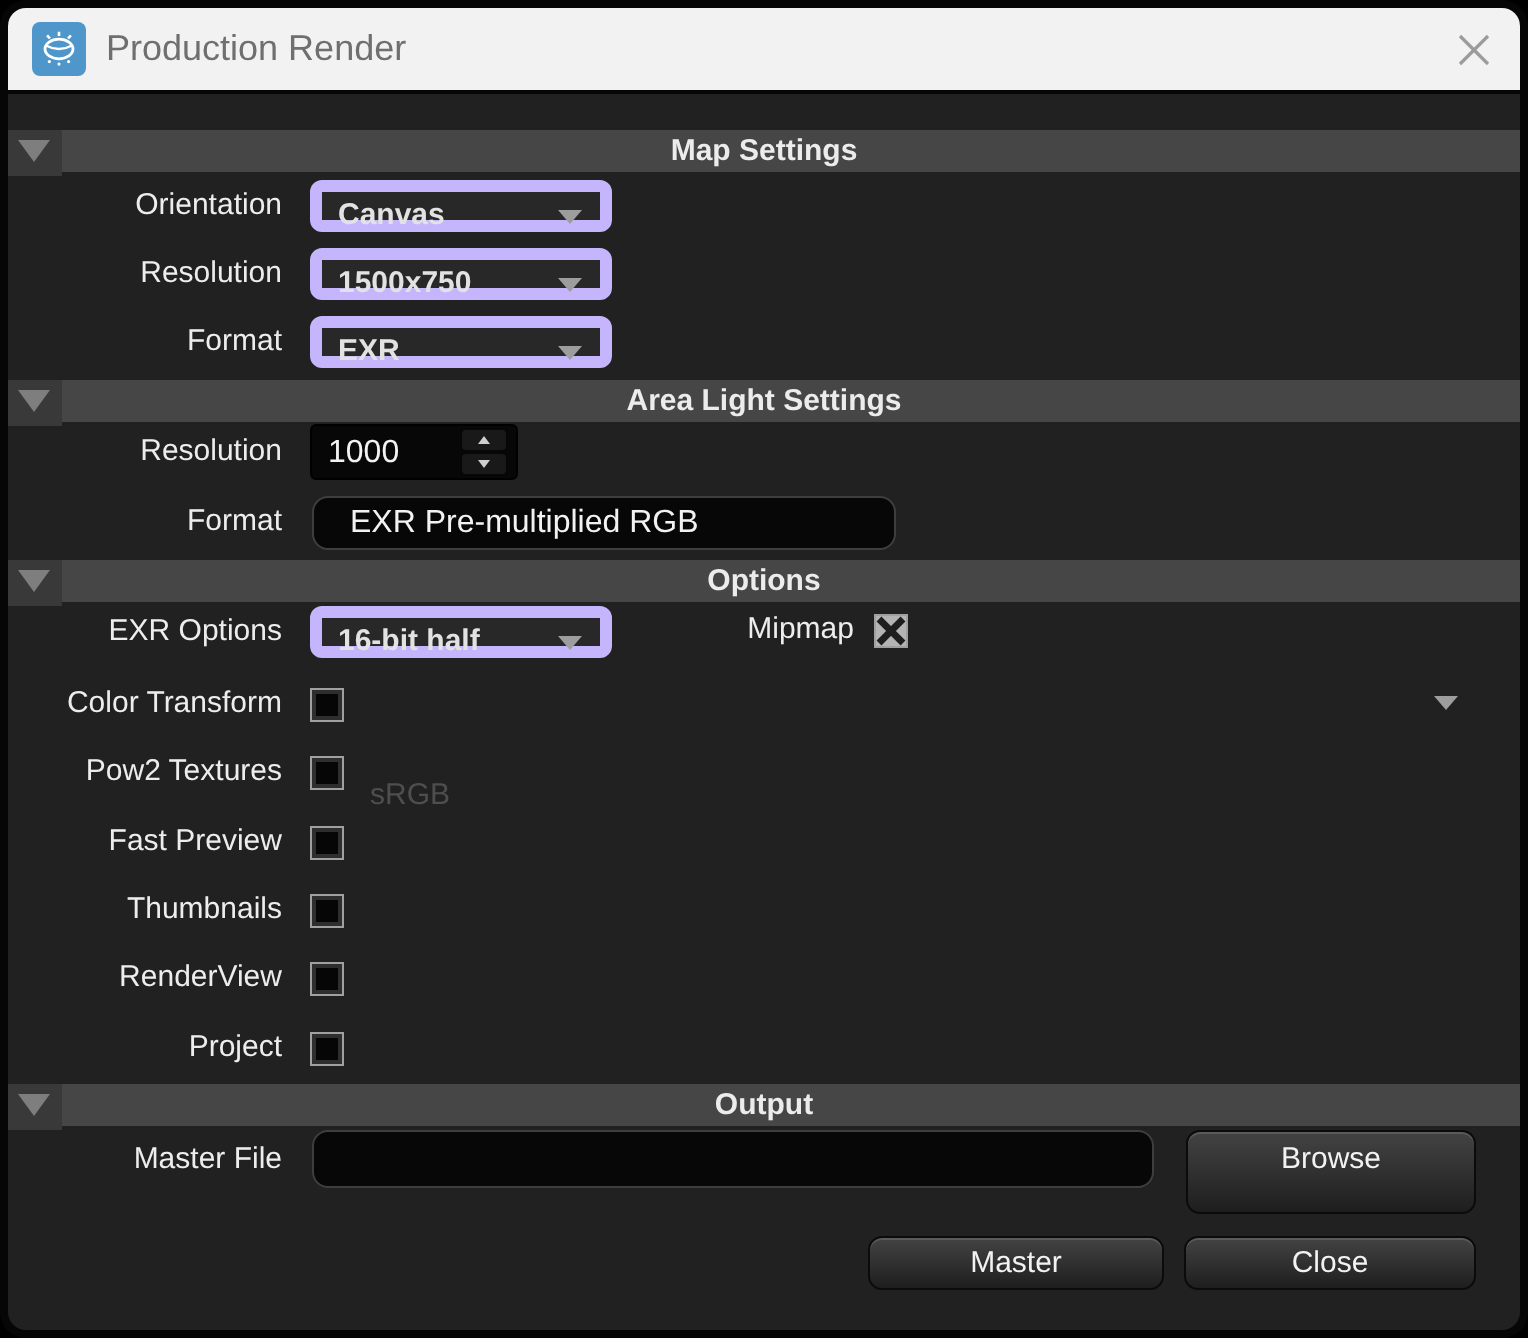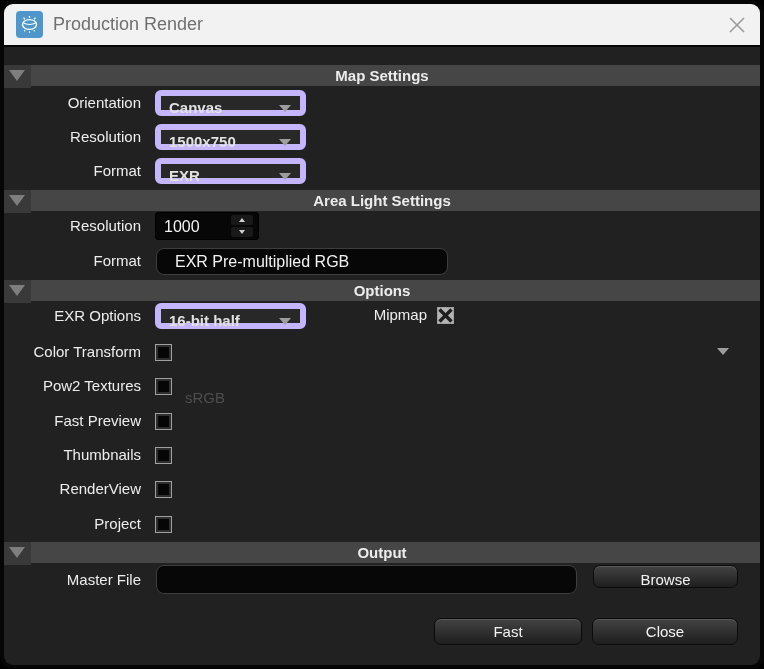--- a/index.html
+++ b/index.html
@@ -170,19 +170,19 @@
 
     <div class="section-header" style="top:495px;">
       <div class="collapse-box">
         <div class="tri-down"></div>
       </div>
       <span class="htitle">Output</span>
     </div>
 
     <div class="label" style="top:518px;line-height:29px;">Master File</div>
     <input class="text-input" style="left: 152px; top: 518px; width: 421px; height: 29px;" type="text" value="">
-    <div class="btn" style="left:589px;top:518px;width:145px;height:23px;line-height:27px;">Browse</div>
+    <div class="btn" style="left:589px;top:518px;width:145px;height:42px;line-height:27px;">Browse</div>
 
-    <div class="btn" style="left:430px;top:571px;width:148px;height:27px;line-height:25px;">Fast</div>
+    <div class="btn" style="left:430px;top:571px;width:148px;height:27px;line-height:25px;">Master</div>
     <div class="btn" style="left:588px;top:571px;width:146px;height:27px;line-height:25px;">Close</div>
 
   </div>
 </div>
 
 </body></html>

